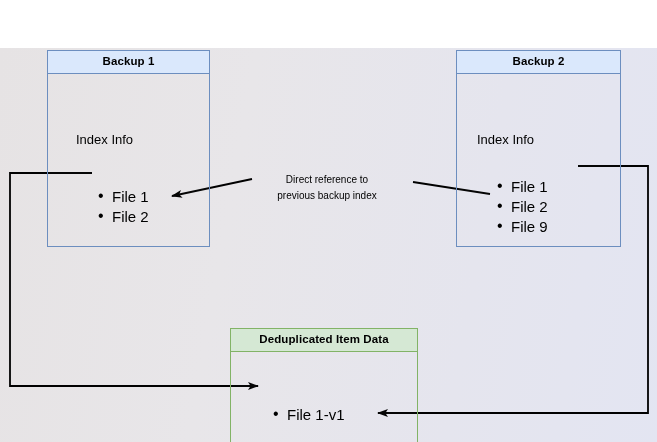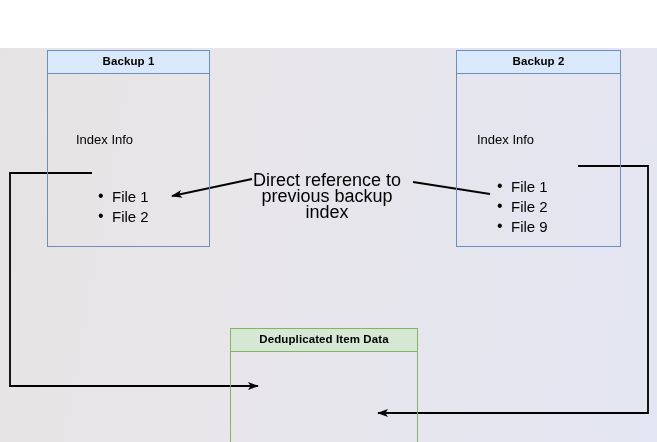--- a/index.html
+++ b/index.html
@@ -102,21 +102,21 @@
   #backup2 ul.filelist  { left: 40px; top: 103px; }
   #dedup   ul.filelist  { left: 42px; top: 53px; }
 
   
   #edge-label {
     position: absolute;
     left: 247px;
     top: 124px;
     width: 160px;
     text-align: center;
-    font-size: 18px;
+    font-size: 10px;
     line-height: 16px;
     color: #000;
     white-space: pre-line;
   }
 </style>
 </head>
 <body>
 
 <div id="canvas">
 
@@ -164,20 +164,21 @@
         <li>File 2</li>
         <li>File 9</li>
       </ul>
     </div>
   </div>
 
   <div class="box green" id="dedup">
     <div class="box-header">Deduplicated Item Data</div>
     <div class="box-body">
       <ul class="filelist">
+        <li>File 1-v1</li>
       </ul>
     </div>
   </div>
 
   <div id="edge-label">Direct reference to
 previous backup index</div>
 
 </div>
 
 </body></html>

